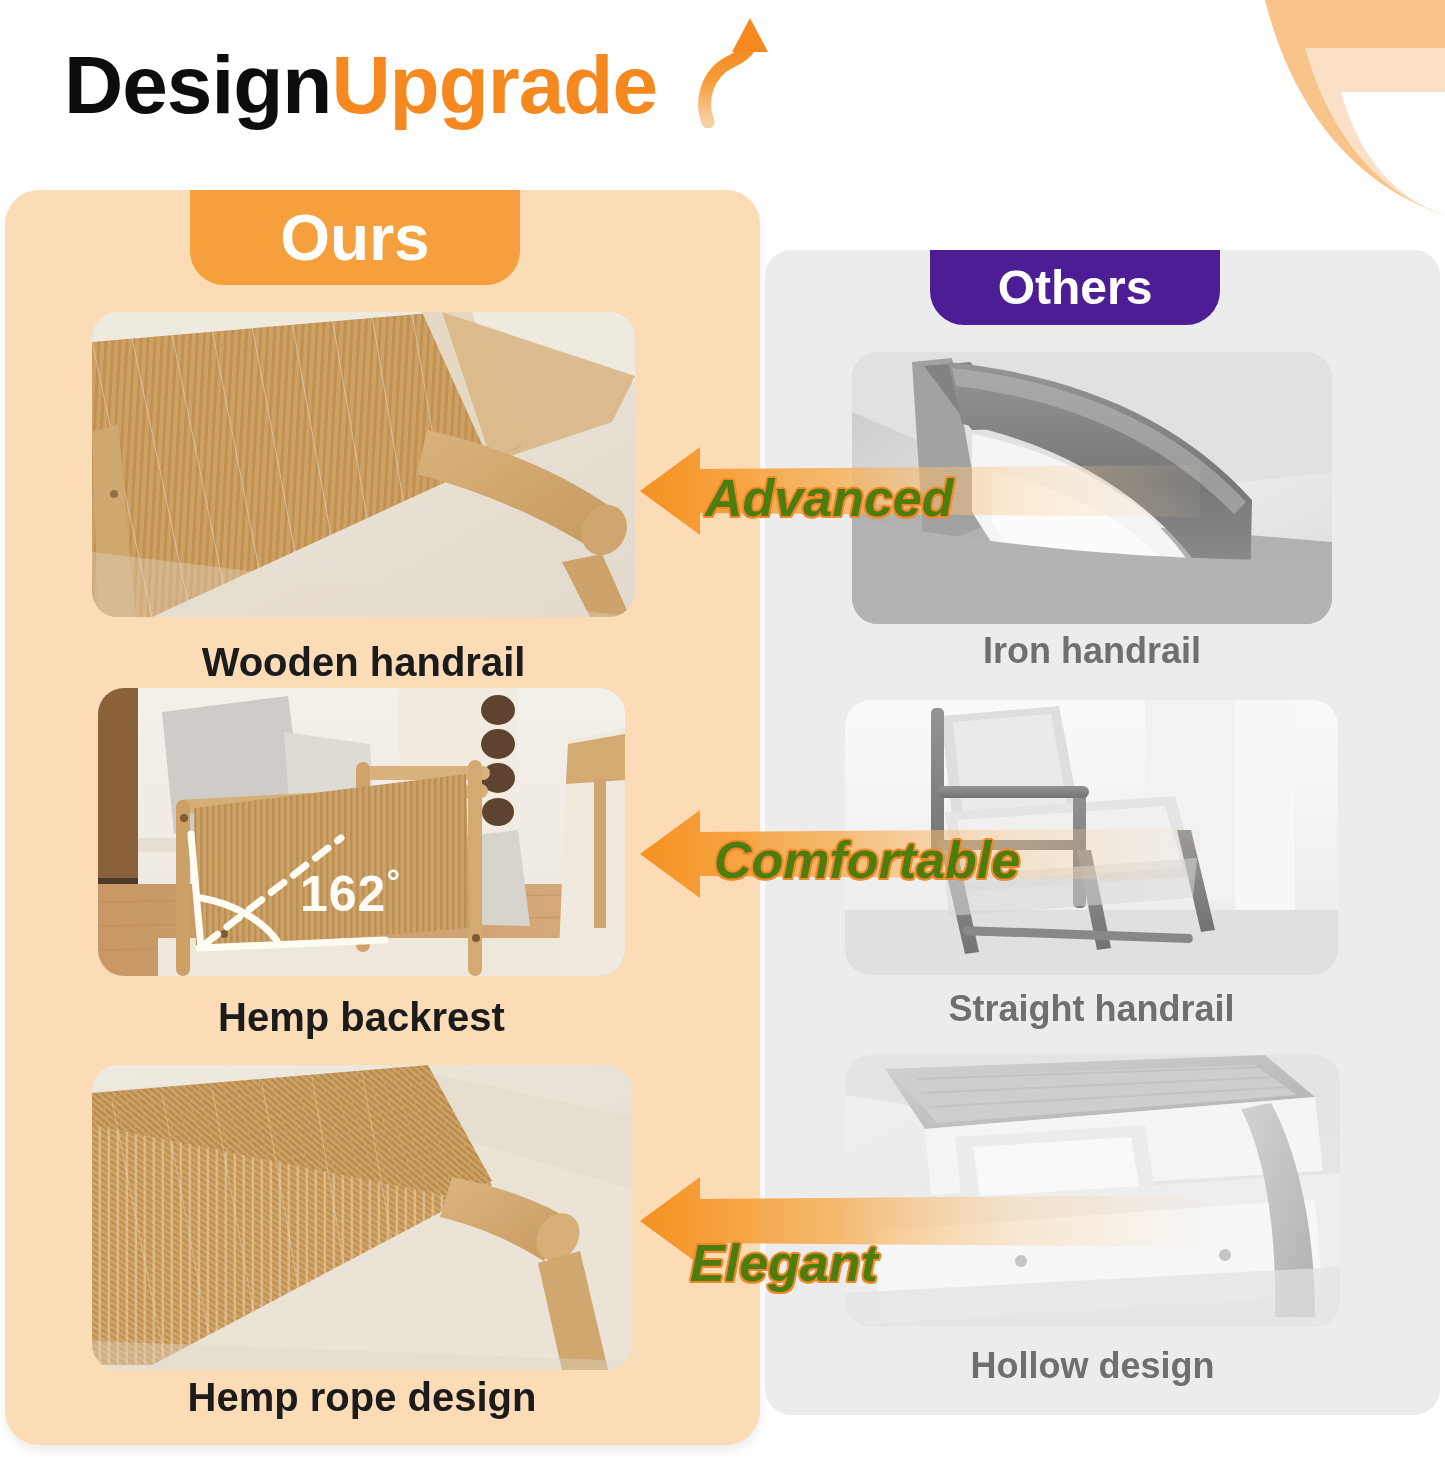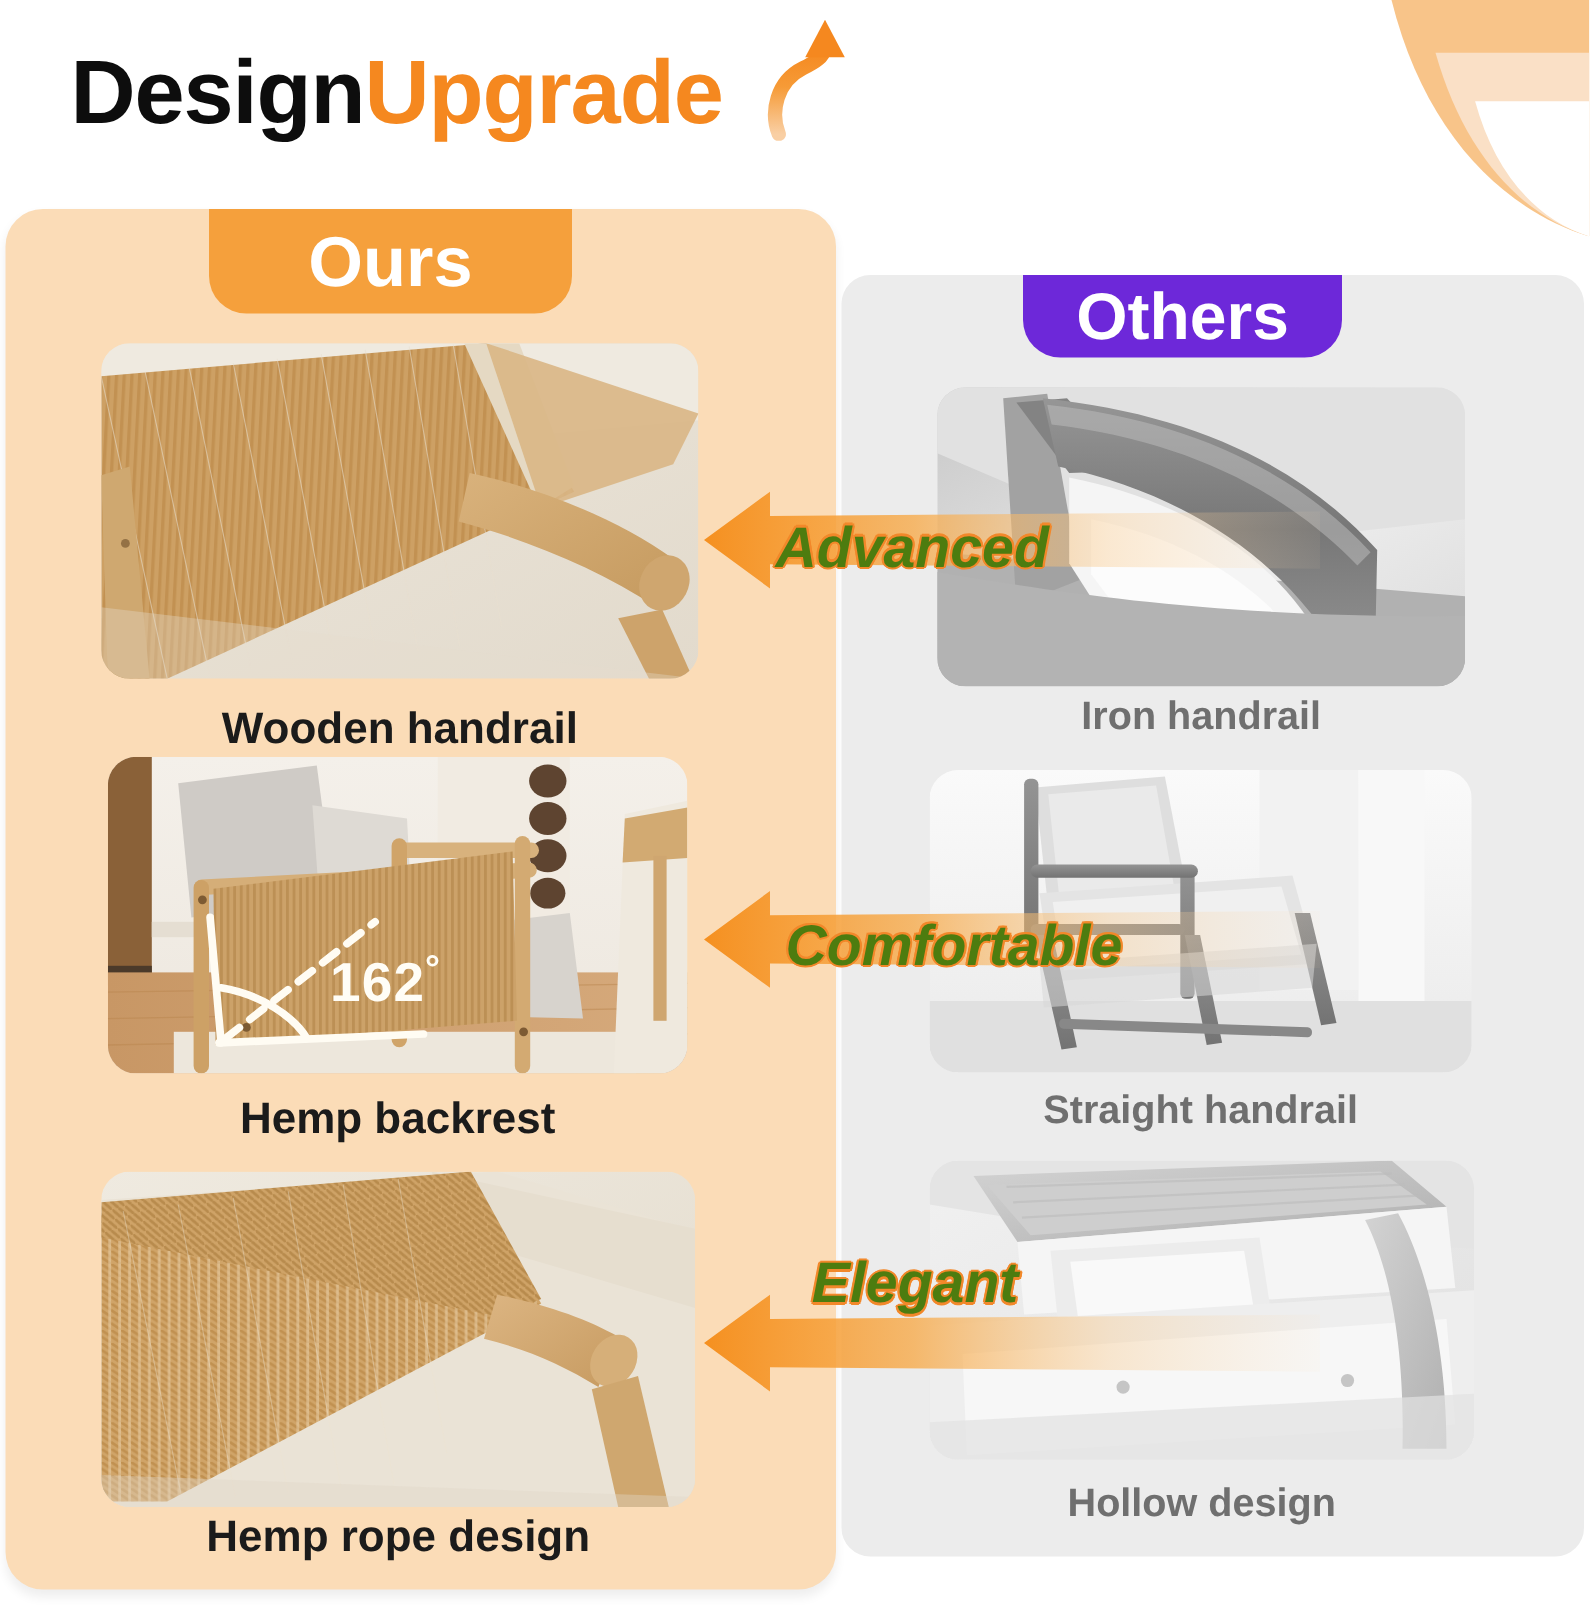--- a/index.html
+++ b/index.html
@@ -43,21 +43,21 @@
     display:flex;align-items:center;justify-content:center;
     color:#ffffff;font-weight:bold;
     border-bottom-left-radius:34px;border-bottom-right-radius:34px;
   }
   .badge-ours{
     left:190px;top:190px;width:330px;height:95px;
     background:#F5A03C;font-size:64px;
   }
   .badge-others{
     left:930px;top:250px;width:290px;height:75px;
-    background:#6d28d9;font-size:60px;
+    background:#4c1d95;font-size:48px;
   }
 
   
   .photo{
     position:absolute;border-radius:26px;overflow:hidden;
   }
   .photo.gray{filter:grayscale(1) contrast(0.95) brightness(1.06);}
 
   
   .p-o1{left:92px;top:312px;width:543px;height:305px;}
@@ -91,21 +91,21 @@
     position:absolute;
     font-size:52px;font-style:italic;font-weight:bold;
     color:#4d7c0f;
     text-shadow:
       2px 0 0 #F2882A,-2px 0 0 #F2882A,0 2px 0 #F2882A,0 -2px 0 #F2882A,
       1.5px 1.5px 0 #F2882A,-1.5px 1.5px 0 #F2882A,1.5px -1.5px 0 #F2882A,-1.5px -1.5px 0 #F2882A;
     white-space:nowrap;
   }
   .al1{left:705px;top:468px;}
   .al2{left:690px;top:830px;margin-left:24px;}
-  .al3{left:690px;top:1137px;margin-left:48px;}
+  .al3{left:690px;top:1233px;}
 
   
   .angle-ann{position:absolute;left:175px;top:820px;width:290px;height:145px;}
   .angle-value{
     position:absolute;left:300px;top:862px;
     font-size:50px;font-weight:bold;color:#FFFDF6;
     letter-spacing:1px;
   }
   .angle-deg{font-size:34px;vertical-align:super;}
 

